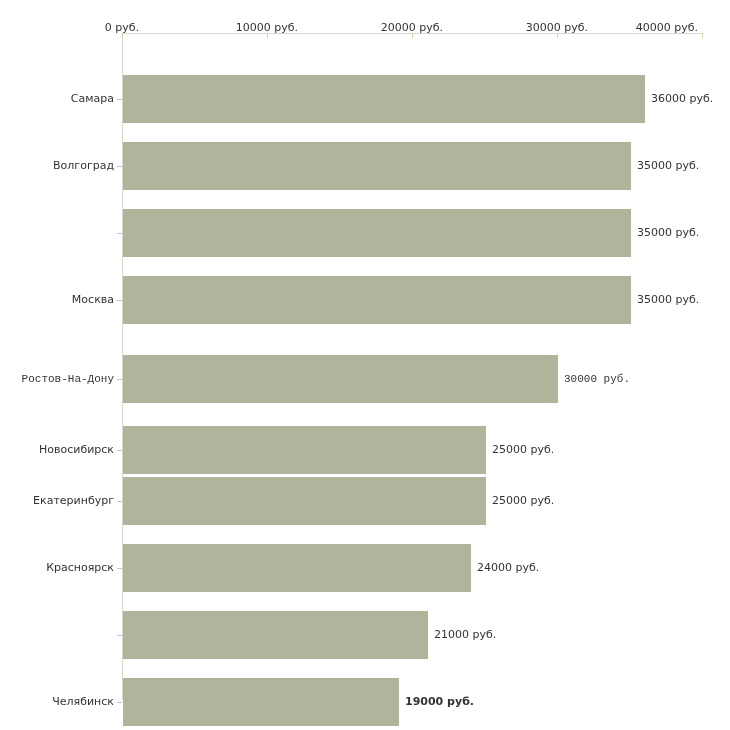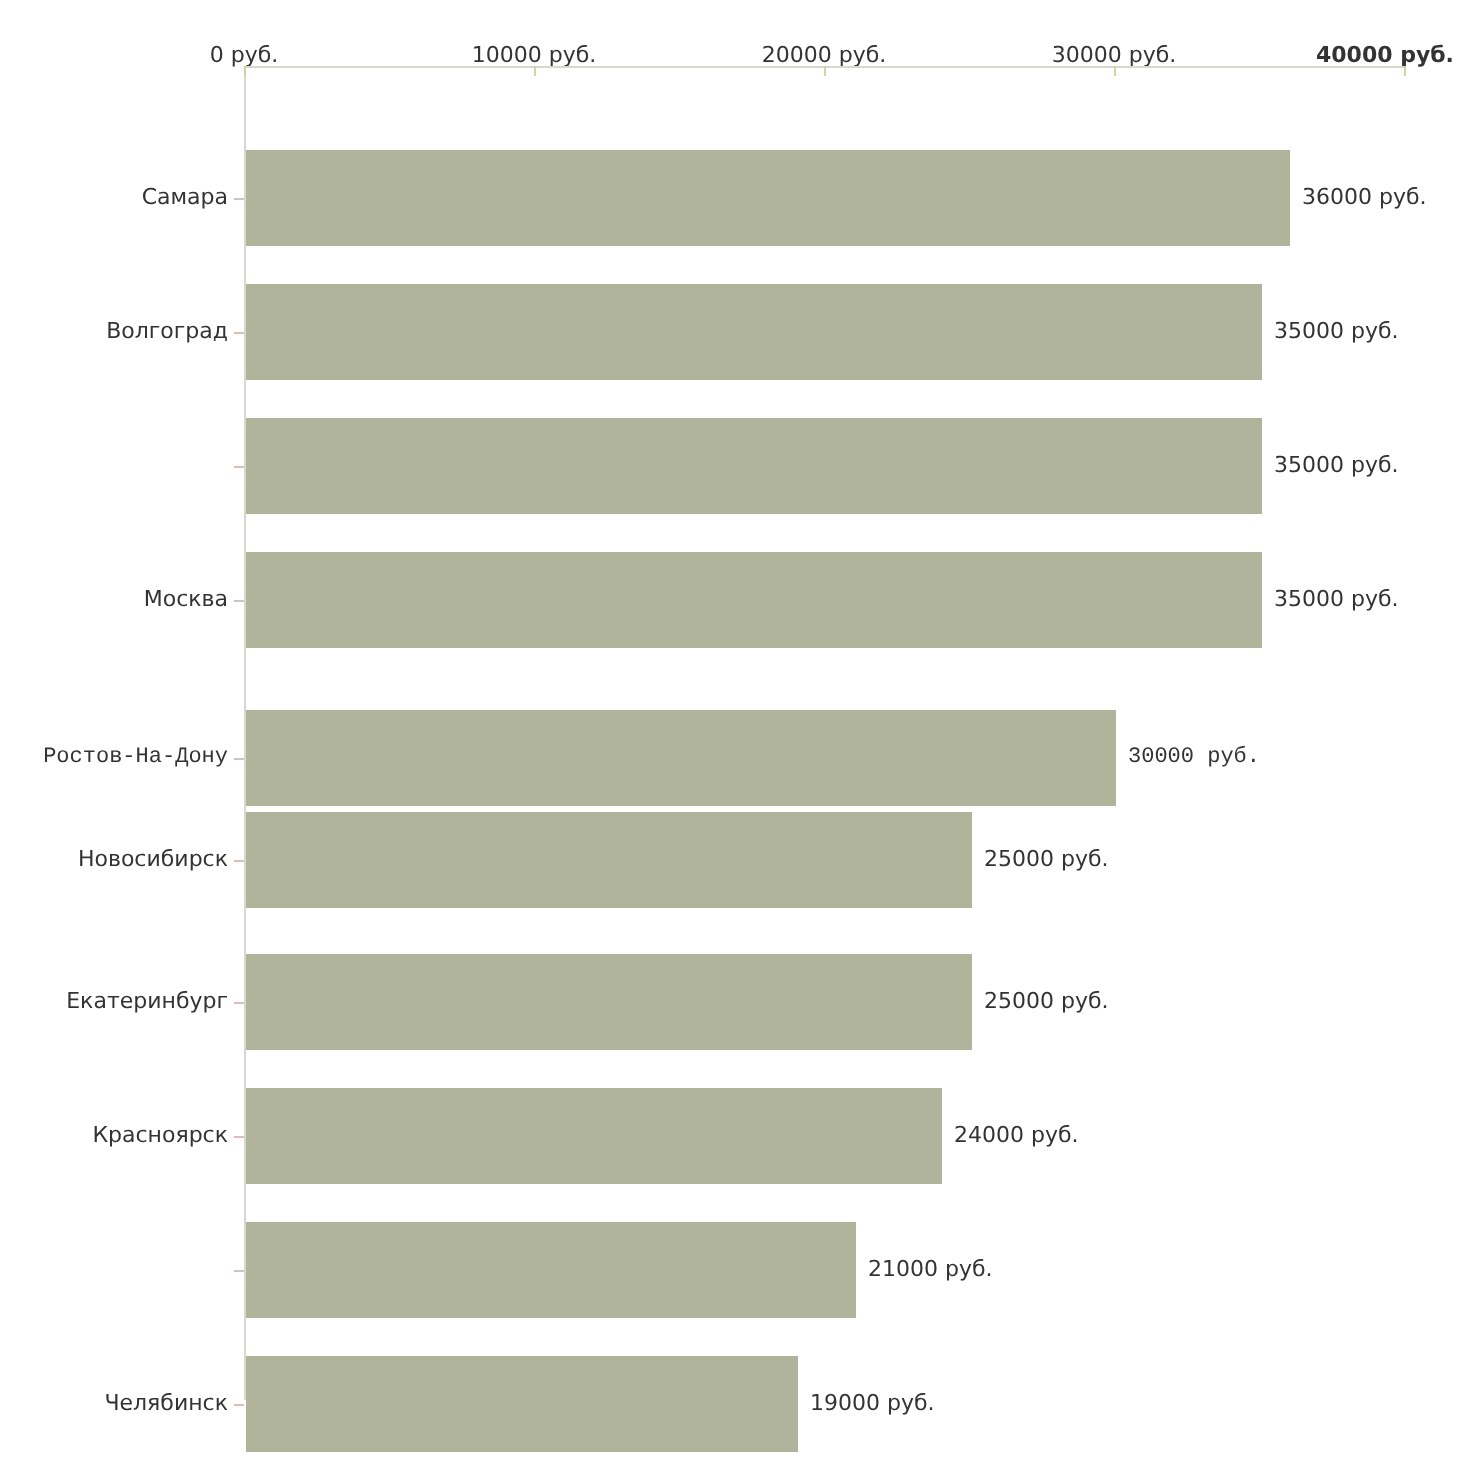--- a/index.html
+++ b/index.html
@@ -20,22 +20,20 @@
   .x-tick-label {
     position: absolute;
     top: 20px;
     width: 120px;
     height: 15px;
     line-height: 15px;
     text-align: center;
     white-space: nowrap;
   }
   .x-tick-label.last {
-    text-align: right;
-    font-weight: bold;
   }
   .hline {
     position: absolute;
     height: 1px;
   }
   .vline {
     position: absolute;
     width: 1px;
   }
   .x-tick-mark {
@@ -124,21 +122,21 @@
         <div class="y-tick-mark" style="background: rgb(220, 190, 180);"></div>
         <div class="bar" style="width: 508px; background: rgb(175, 180, 154);"></div>
         <div class="value-label" style="left: 637px;">35000 руб.</div>
       </div>
       <div class="row" style="top: 317px; font-family: Liberation Mono, monospace;">
         <div class="row-label">Ростов-На-Дону</div>
         <div class="y-tick-mark" style="background: rgb(220, 190, 180);"></div>
         <div class="bar" style="width: 435px; background: rgb(175, 180, 154);"></div>
         <div class="value-label" style="left: 564px;">30000 руб.</div>
       </div>
-      <div class="row" style="top: 368px;">
+      <div class="row" style="top: 388px;">
         <div class="row-label">Новосибирск</div>
         <div class="y-tick-mark" style="background: rgb(220, 190, 180);"></div>
         <div class="bar" style="width: 363px; background: rgb(175, 180, 154);"></div>
         <div class="value-label" style="left: 492px;">25000 руб.</div>
       </div>
       <div class="row" style="top: 439px;">
         <div class="row-label">Екатеринбург</div>
         <div class="y-tick-mark" style="background: rgb(220, 190, 180);"></div>
         <div class="bar" style="width: 363px; background: rgb(175, 180, 154);"></div>
         <div class="value-label" style="left: 492px;">25000 руб.</div>
@@ -151,16 +149,16 @@
       </div>
       <div class="row" style="top: 573px;">
         <div class="y-tick-mark" style="background: rgb(220, 190, 180);"></div>
         <div class="bar" style="width: 305px; background: rgb(175, 180, 154);"></div>
         <div class="value-label" style="left: 434px;">21000 руб.</div>
       </div>
       <div class="row" style="top: 640px;">
         <div class="row-label">Челябинск</div>
         <div class="y-tick-mark" style="background: rgb(220, 190, 180);"></div>
         <div class="bar" style="width: 276px; background: rgb(175, 180, 154);"></div>
-        <div class="value-label" style="left: 405px;">19000 руб.</div>
+        <div class="value-label" style="left: 405px; font-weight: bold;">19000 руб.</div>
       </div>
     </div>
 </div>
 
 </body></html>

